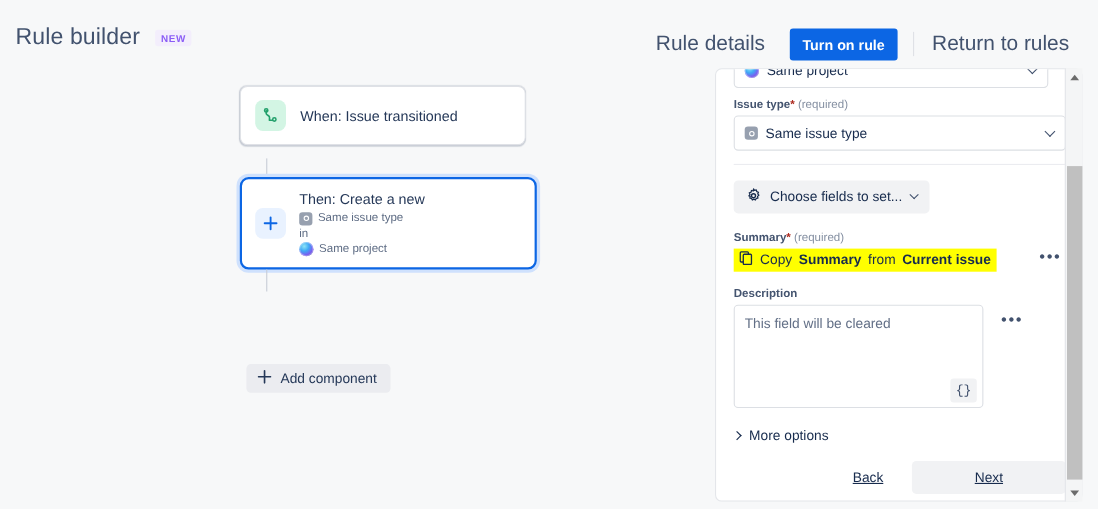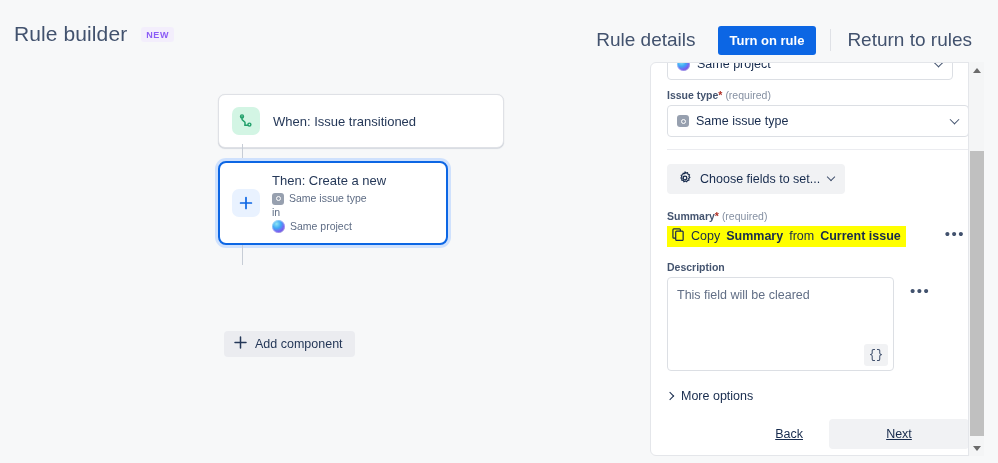--- a/index.html
+++ b/index.html
@@ -34,33 +34,33 @@
   }
   .vdivider { width: 1px; height: 22px; background: #dfe1e6; margin: 0 4px; }
 
   
   .canvas { position: absolute; left: 0; top: 66px; width: 650px; height: 397px; }
 
   .node {
     position: absolute; background: #fff; border: 1px solid #dfe1e6;
     border-radius: 7px; box-shadow: 0 1px 1px rgba(9,30,66,.13), 0 0 1px rgba(9,30,66,.10);
   }
-  .node-trigger { left: 218px; top: 28px; width: 286px; height: 54px; display: flex; align-items: center; padding-left: 13px; }
+  .node-trigger { left: 218px; top: 12px; width: 260px; height: 54px; display: flex; align-items: center; padding-left: 13px; }
   .trigger-icon {
     width: 28px; height: 28px; border-radius: 7px; background: #d3f5e4;
     display: flex; align-items: center; justify-content: center; flex: 0 0 auto;
   }
   .trigger-label { font-size: 13px; color: #253858; margin-left: 13px; }
 
   .connector { position: absolute; left: 242px; width: 1px; background: #c7cdd6; }
   .conn-1 { top: 78px; height: 17px; }
   .conn-2 { top: 179px; height: 20px; }
 
   .node-action {
-    left: 218px; top: 95px; width: 230px; height: 84px;
+    left: 218px; top: 95px; width: 270px; height: 84px;
     border: 2px solid #0c66e4; border-radius: 8px;
     box-shadow: 0 0 0 3px #cfe1fd; display: flex; align-items: center; padding-left: 12px;
   }
   .plus-box {
     width: 28px; height: 28px; border-radius: 7px; background: #e9f2ff;
     display: flex; align-items: center; justify-content: center; flex: 0 0 auto;
   }
   .action-text { margin-left: 12px; line-height: 1.25; }
   .action-title { font-size: 13px; color: #253858; margin-bottom: 3px; }
   .chip-row { display: flex; align-items: center; gap: 5px; font-size: 10.5px; color: #5e6c84; }

